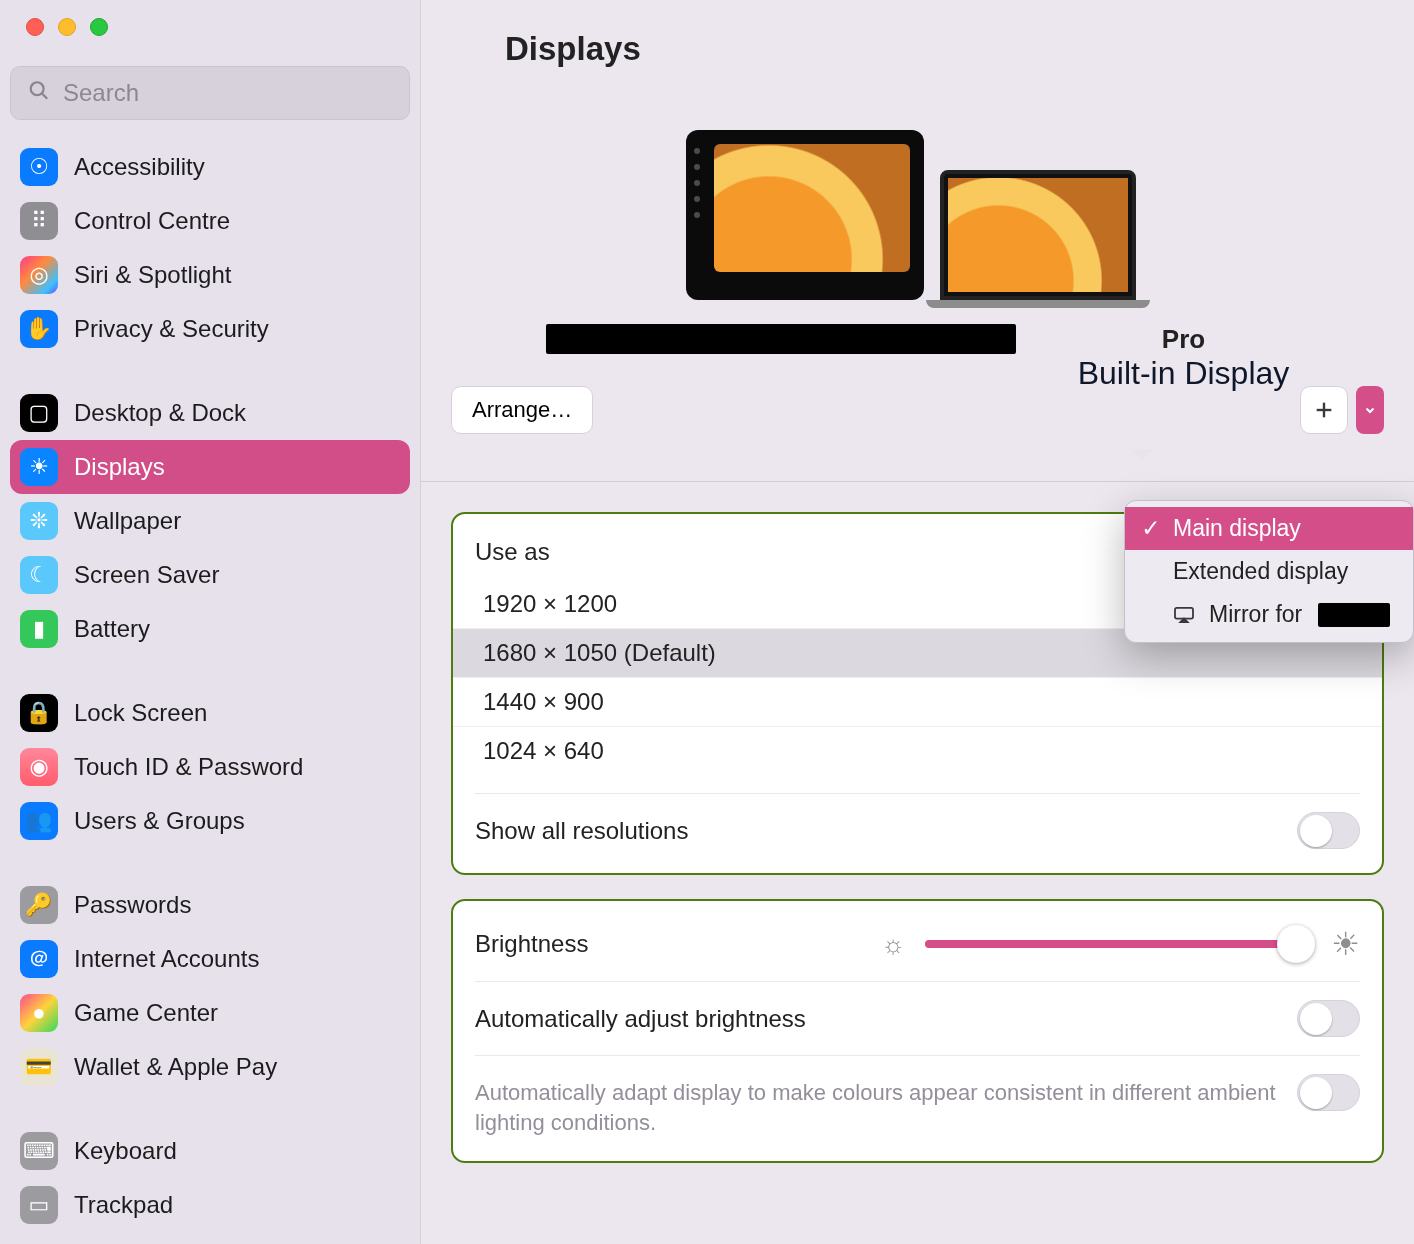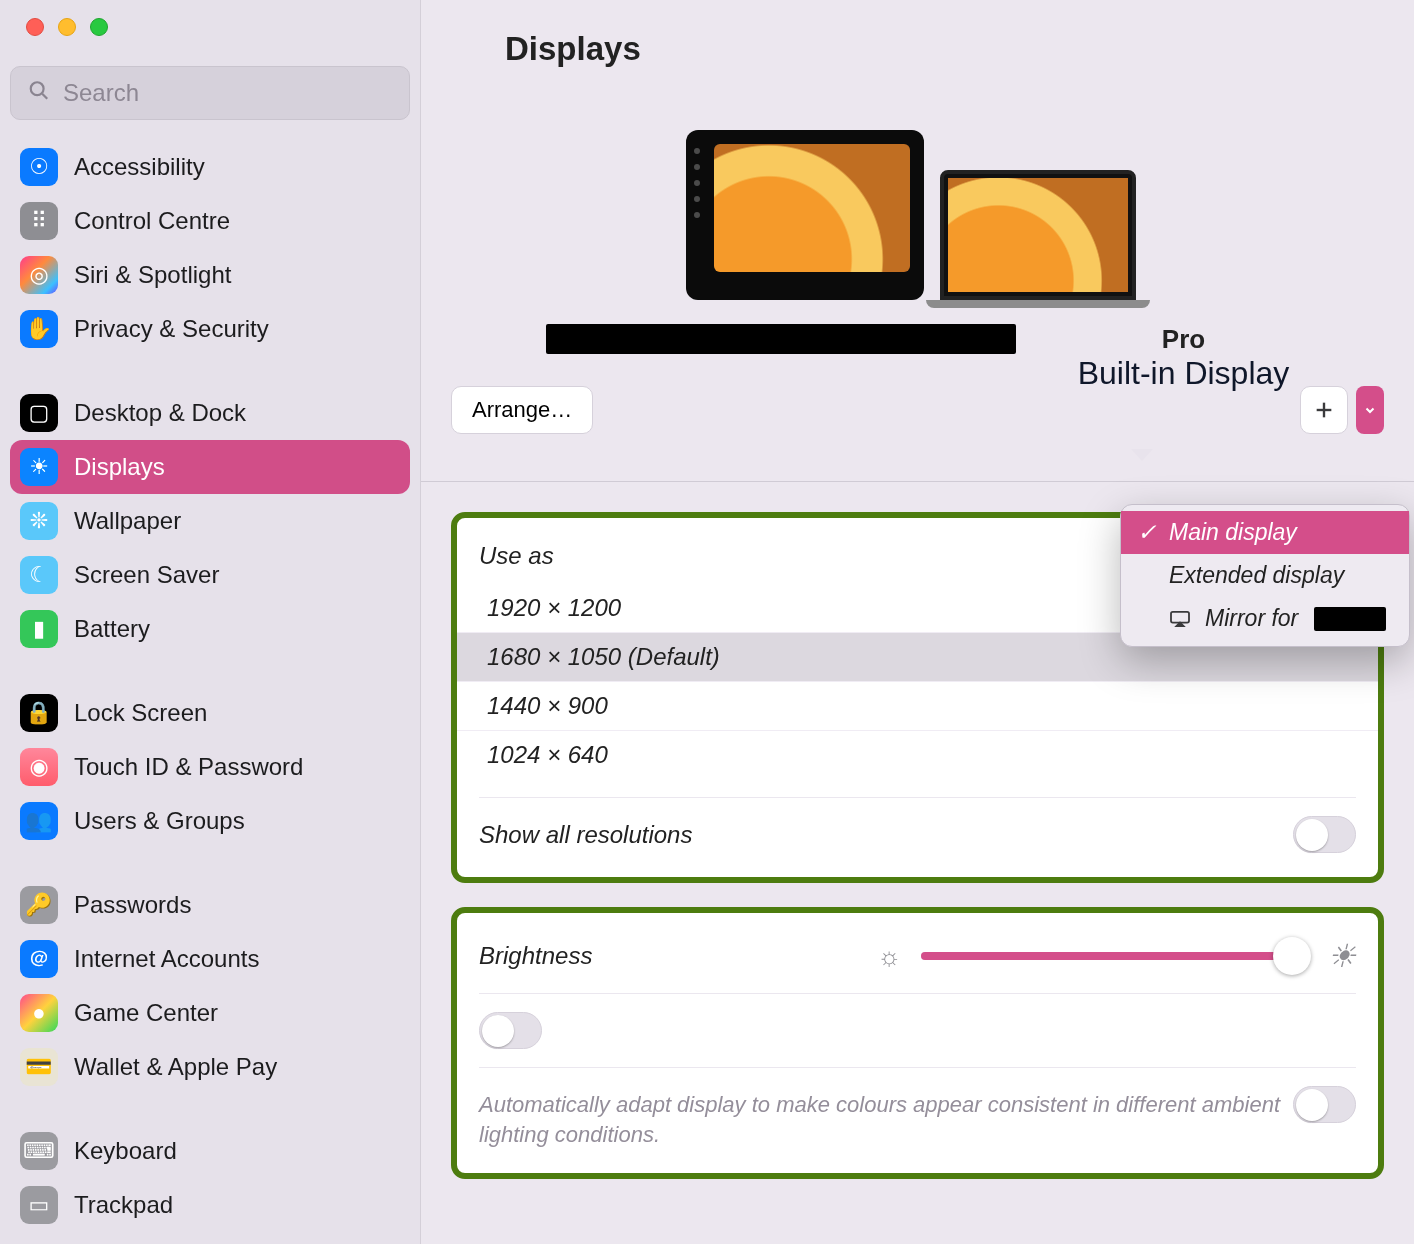--- a/index.html
+++ b/index.html
@@ -175,23 +175,22 @@
 
   .divider { height:1px; background:#d0cbd5; margin: 20px 0 0 0; }
 
   .content {
     padding: 30px 30px 0 30px;
     display:flex; flex-direction:column; gap:24px;
     position: relative;
   }
 
   .card {
-    background:#fff; border:6px solid #4d7c0f; border-radius:14px;
+    background:#fff; border:2px solid #4d7c0f; border-radius:14px;
     padding: 24px 22px;
-    font-style: italic;
   }
   .row { display:flex; align-items:center; justify-content:space-between; }
   .row .label { font-size:24px;}
   .row.sep { border-top:1px solid #ebe7ef; margin-top:18px; padding-top:18px; }
   .subtext { color:#948e9a; font-size:22px; line-height:1.35; margin-top:4px; max-width: 820px;}
   .res-list { margin: 14px -22px 0 -22px; }
   .res-item {
     padding: 10px 22px 10px 30px; font-size:24px; border-top:1px solid #f0ecf4;
     cursor:pointer;
   }
@@ -457,20 +456,21 @@
             <span class="sun">☼</span>
             <div class="slider">
               <div class="fill" id="bright-fill" style="width: 96%;"></div>
               <div class="thumb" id="bright-thumb" style="left: 96%;"></div>
             </div>
             <span class="sun" style="font-size:32px;">☀</span>
           </div>
         </div>
 
         <div class="row sep">
+          <span class="label">Automatically adjust brightness</span>
           <div class="toggle">
               <div class="knob"></div>
             </div>
         </div>
 
         <div class="row sep" style="align-items:flex-start;">
           <div>
             <div class="subtext">Automatically adapt display to make colours appear consistent in different ambient lighting conditions.</div>
           </div>
           <div class="toggle">

